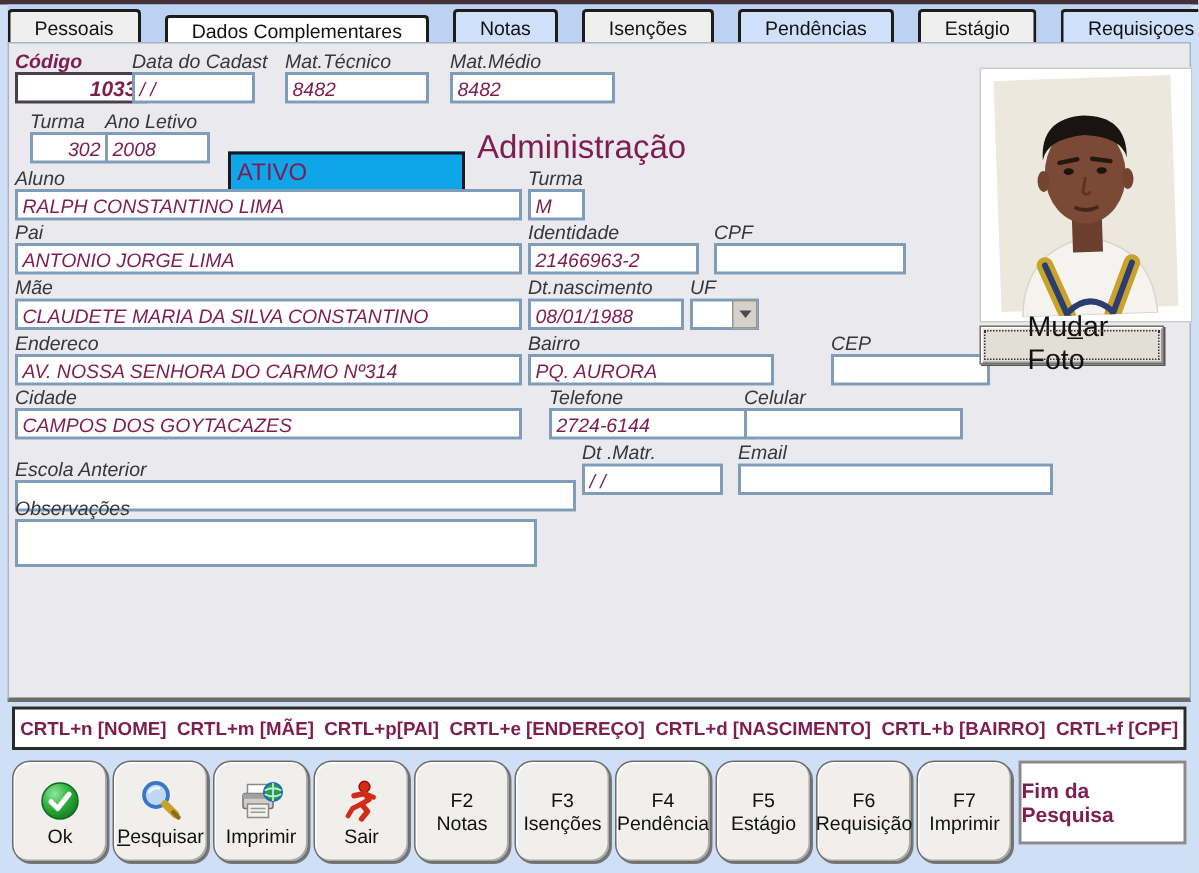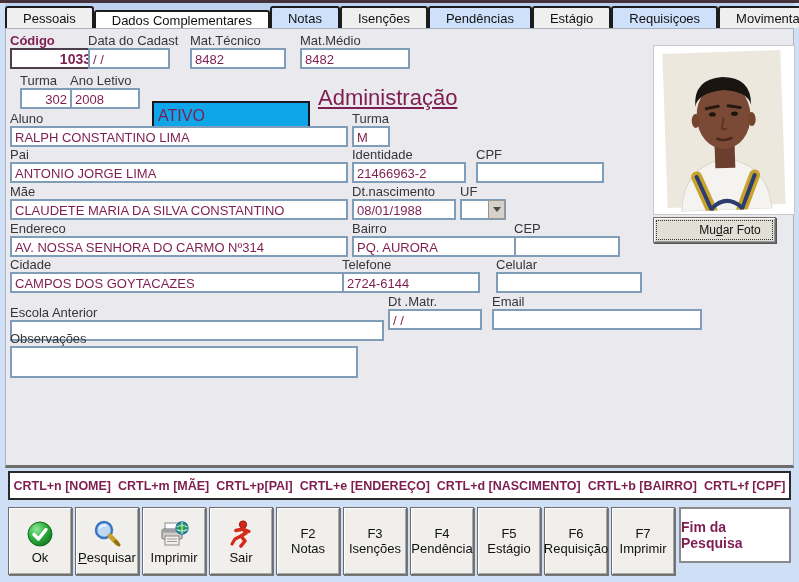--- a/index.html
+++ b/index.html
@@ -4,70 +4,70 @@
 <style>
   * { margin:0; padding:0; box-sizing:border-box; }
   html,body { width:799px; height:582px; }
   body { font-family:"Liberation Sans", sans-serif; background:#c4d8f4; }
   #screen { position:relative; width:799px; height:582px; background:#cfe0f6; overflow:hidden; }
 
   
   .top-strip { position:absolute; left:0; top:0; width:799px; height:3px; background:#45313a; }
 
   
-  .tabbar { position:absolute; left:5px; top:3px; right:5px; height:25px; display:flex; align-items:flex-end; background:#bcd2f0; }
+  .tabbar { position:absolute; left:5px; top:3px; right:5px; height:25px; display:flex; align-items:flex-end; background:#bcd2f0;gap:16px; }
   .tab { height:22px; margin-top:3px; display:flex; align-items:center; justify-content:center;
          padding:0 16px; font-size:13px; color:#111; border:2px solid #1c1c1c; border-bottom:none;
          border-radius:3px 3px 0 0; white-space:nowrap; cursor:default; flex:1 1 auto; }
   .tab.gray { background:#efefef; }
   .tab.blue { background:#cfe0fa; }
   .tab.selected { background:#ffffff; height:18px; margin-top:0; z-index:3; }
 
   
   .panel { position:absolute; left:5px; top:28px; width:789px; height:440px;
            background:#e9e9ee; border:1px solid #aab4c0; border-bottom:3px solid #6d6d6d; z-index:2; }
 
-  .fld { position:absolute; }
+  .fld { position:absolute;font-style:italic; }
   .lbl { font-size:13px; line-height:12px; color:#373737; white-space:nowrap; margin-bottom:1px; }
   .lbl.maroon-b { color:#7e1d4f; font-weight:bold; }
   .box { background:#fff; border:2px solid #7f9db9; height:21px; font-size:13px; color:#7e1d4f;
          padding:1px 3px 0 3px; white-space:nowrap; overflow:hidden; line-height:17px; }
   .box.dark { border:2px solid #4c3d4a; }
   .box.right { text-align:right; padding-right:5px; }
   .box.bold { font-weight:bold; font-size:14px; }
   .box.tall { height:32px; }
 
   .combo { position:relative; }
   .combo .cbtn { position:absolute; right:1px; top:1px; bottom:1px; width:17px; background:#d6d2ca;
                  border:1px solid #9a968e; display:flex; align-items:center; justify-content:center; }
   .combo .cbtn .arrow { width:0; height:0; border-left:4px solid transparent; border-right:4px solid transparent;
                  border-top:5px solid #4a4a4a; }
 
   .status-box { position:absolute; left:146px; top:72px; width:158px; height:29px; background:#0ea5e9;
                 border:2px solid #17171f; color:#7e1d4f; font-size:16px; line-height:25px; padding-left:4px; }
-  .curso-text { position:absolute; left:312px; top:56px; color:#7e1d4f; font-size:22px;text-decoration:underline; }
+  .curso-text { position:absolute; left:312px; top:56px; color:#7e1d4f; font-size:22px; }
 
   
   .photo-wrap { position:absolute; left:647px; top:16px; width:142px; height:170px; background:#ffffff;
                 border:1px solid #c9c9c9; overflow:hidden; }
   .photo-wrap svg { display:block; transform:rotate(-2deg); margin:2px auto 0 auto; }
   .photo-btn { position:absolute; left:647px; top:188px; width:123px; height:26px; background:#e2dfd7;
                border:1px solid #6f6f6f; box-shadow:inset 1px 1px 0 #ffffff, inset -1px -1px 0 #999, 1px 1px 0 #555;
-               outline:1px dotted #333; outline-offset:-4px; font-size:12px; color:#111;
+               outline:1px dotted #333; outline-offset:-4px; font-size:19px; color:#111;
                display:flex; align-items:center; justify-content:center; cursor:pointer;padding-left:31px; }
   .u { text-decoration:underline; }
 
   
   .shortcut-bar { position:absolute; left:8px; top:471px; width:783px; height:29px; background:#ffffff;
                   border:2px solid #2b2b2b; display:flex; align-items:center; justify-content:center;
                   font-size:12.5px; font-weight:600; color:#7e1d4f; white-space:pre; z-index:4; }
 
   
   .toolbar { position:absolute; left:8px; top:507px; width:783px; height:68px; display:flex; gap:3px; }
-  .tbtn { width:64px; height:68px; background:#f1efec; border:1px solid #6e6e6e; border-radius:0;
+  .tbtn { width:64px; height:68px; background:#f1efec; border:1px solid #6e6e6e; border-radius:12px;
           box-shadow:inset 1px 1px 0 #ffffff, inset -1px -1px 0 #a9a9a9, 1px 1px 0 #777;
           display:flex; flex-direction:column; align-items:center; justify-content:center;
           font-size:13px; color:#111; cursor:pointer; }
   .tbtn .icon { height:32px; display:flex; align-items:center; justify-content:center; }
   .tbtn .cap { line-height:15px; text-align:center; }
   .fim-panel { margin-left:auto; width:112px; height:56px; background:#ffffff; border:2px solid #8a8a8a;
                display:flex; align-items:center; justify-content:center; font-size:14px; font-weight:bold;
                color:#7e1d4f; cursor:pointer; }
 </style>
 </head>
@@ -156,30 +156,30 @@
     </div>
 
     <div class="fld" style="left:4px;top:194px;width:338px">
       <div class="lbl">Endereco</div>
       <div class="box">AV. NOSSA SENHORA DO CARMO Nº314</div>
     </div>
     <div class="fld" style="left:346px;top:194px;width:164px">
       <div class="lbl">Bairro</div>
       <div class="box">PQ. AURORA</div>
     </div>
-    <div class="fld" style="left:508px;top:194px;width:106px">
+    <div class="fld" style="left:548px;top:194px;width:106px">
       <div class="lbl">CEP</div>
       <div class="box"></div>
     </div>
 
     <div class="fld" style="left:4px;top:230px;width:338px">
       <div class="lbl">Cidade</div>
       <div class="box">CAMPOS DOS GOYTACAZES</div>
     </div>
-    <div class="fld" style="left:336px;top:230px;width:138px">
+    <div class="fld" style="left:360px;top:230px;width:138px">
       <div class="lbl">Telefone</div>
       <div class="box">2724-6144</div>
     </div>
     <div class="fld" style="left:490px;top:230px;width:146px">
       <div class="lbl">Celular</div>
       <div class="box"></div>
     </div>
 
     <div class="fld" style="left:4px;top:278px;width:374px">
       <div class="lbl">Escola Anterior</div>

